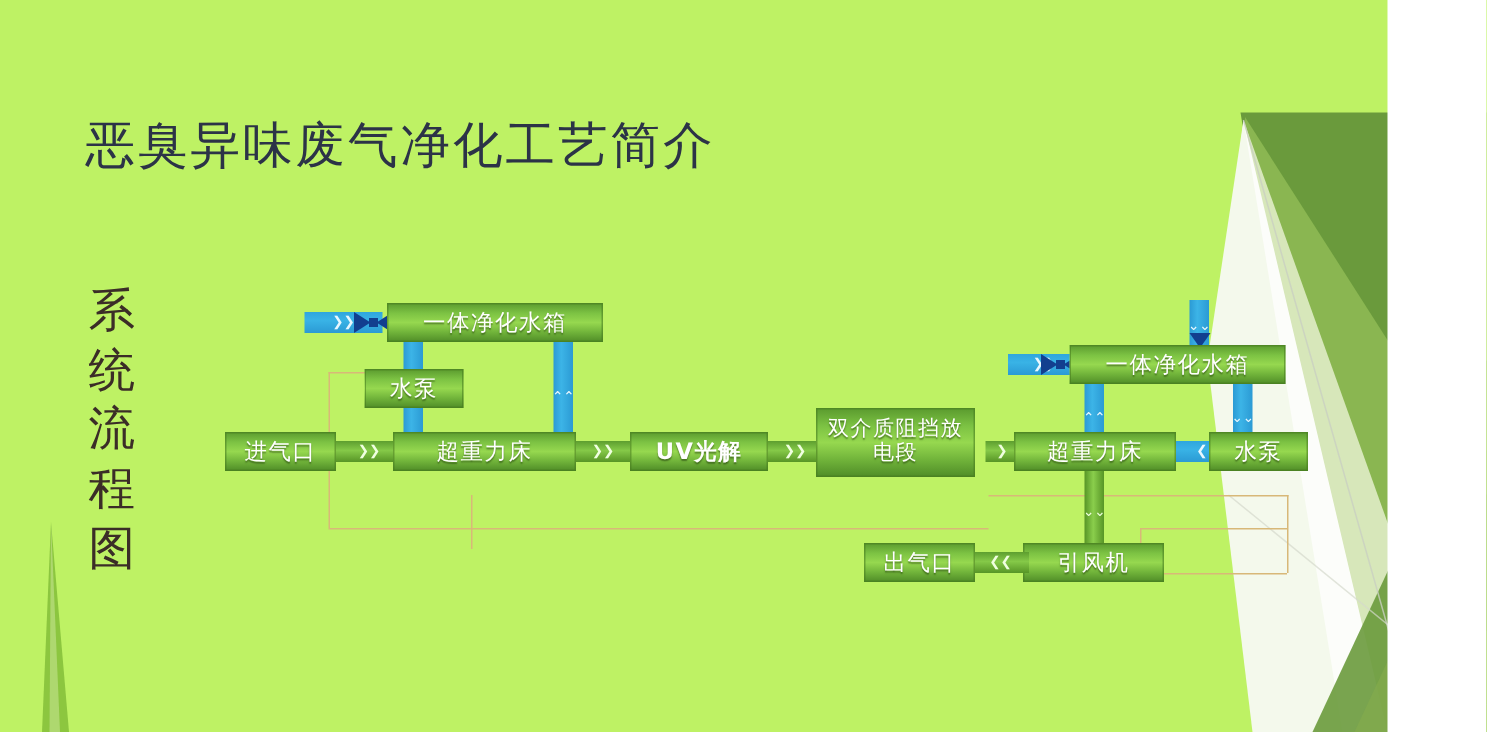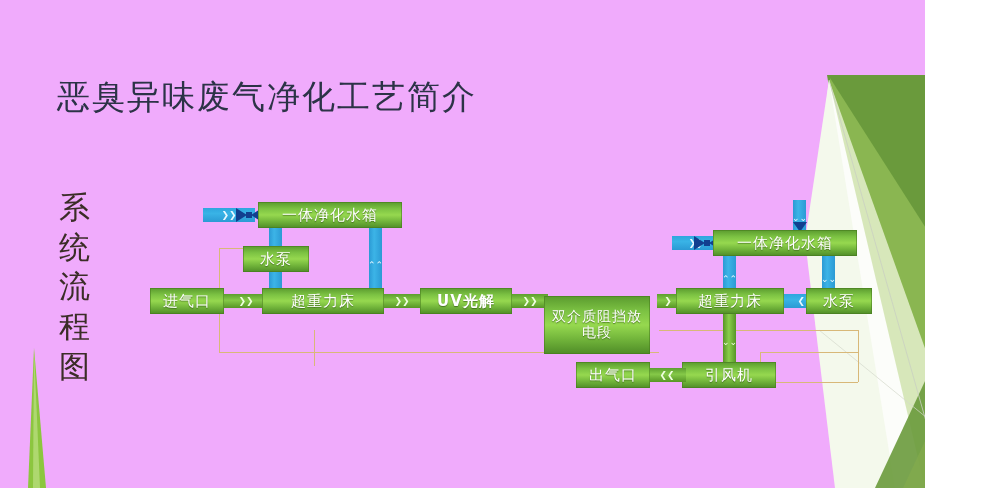--- a/index.html
+++ b/index.html
@@ -1,19 +1,19 @@
 <!DOCTYPE html>
 <html><head>
 <meta charset="utf-8">
 <style>
   html,body{margin:0;padding:0;background:#ffffff;}
   body{width:991px;height:488px;overflow:hidden;
        font-family:"DejaVu Sans","Liberation Sans",sans-serif;}
 
-  #slide{position:relative;width:991px;height:488px;background:#f0abfc;overflow:hidden;}
+  #slide{position:relative;width:991px;height:488px;background:#bef264;overflow:hidden;}
 
   
   .deco{position:absolute;pointer-events:none;}
   #deco-right{top:0;left:775px;width:216px;height:488px;overflow:hidden;}
   #deco-right svg{display:block;}
   #deco-left{left:0;bottom:0;width:90px;height:140px;overflow:hidden;}
   #deco-left svg{display:block;}
 
   
   #title{position:absolute;left:57px;top:78px;font-size:33px;line-height:1.15;
@@ -163,21 +163,21 @@
 
 
   <div class="node" style="left:420px;top:288px;width:92px;height:26px;font-weight:bold;">
     <span>UV光解</span>
   </div>
 
   <div class="gconn" style="left:512px;top:294px;width:36px;height:14px;">
     <span class="chev">❯❯</span>
   </div>
 
-  <div class="node wrap small" style="left:544px;top:296px;width:106px;height:58px;padding:17px 4px;">
+  <div class="node wrap small" style="left:544px;top:272px;width:106px;height:46px;padding:17px 4px;">
     <span>双介质阻挡放电段</span>
   </div>
 
   <div class="gconn" style="left:657px;top:294px;width:22px;height:14px;">
     <span class="chev">❯</span>
   </div>
 
   <div class="bconn v" style="left:793px;top:200px;width:13px;height:36px;">
     <span class="chev">⌄⌄</span>
   </div>

